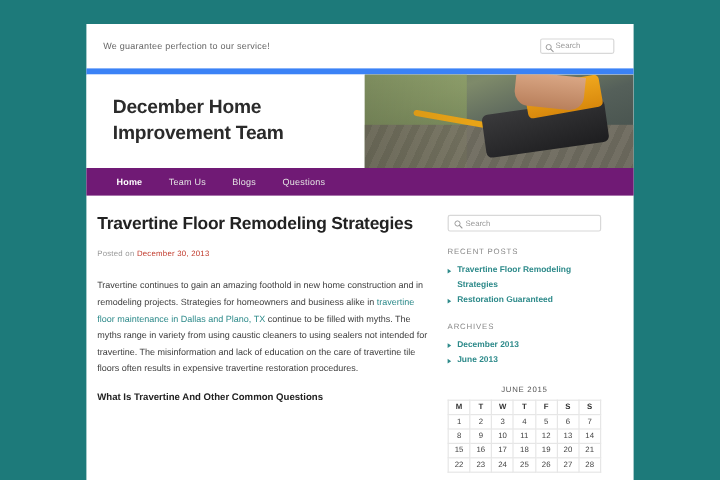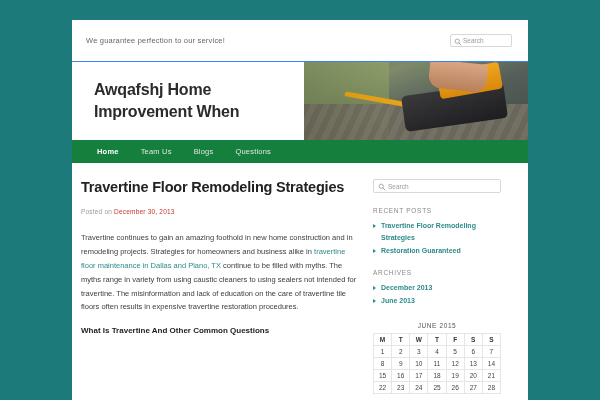--- a/index.html
+++ b/index.html
@@ -22,21 +22,21 @@
     background: #ffffff;
     min-height: 380px;
   }
   
   .topbar {
     height: 42px;
     display: flex;
     align-items: center;
     justify-content: space-between;
     padding: 0 16px 0 14px;
-    border-bottom: 1px solid #3b82f6;
+    border-bottom: 5px solid #3b82f6;
   }
   .tagline {
     font-size: 7.5px;
     color: #666;
     letter-spacing: .2px;
   }
   .topsearch {
     position: relative;
     width: 62px;
     height: 13px;
@@ -124,21 +124,21 @@
     background: linear-gradient(180deg,#d9a684,#b9805c);
     border-radius: 0 0 12px 12px;
     transform: rotate(6deg);
   }
   .banner-photo .shade {
     position: absolute; inset: 0;
     background: linear-gradient(90deg,rgba(0,0,0,.10),rgba(0,0,0,0) 40%);
   }
   
   .nav {
-    background: #15803d;
+    background: #701a75;
     height: 23px;
     display: flex;
     align-items: center;
     padding-left: 14px;
   }
   .nav a {
     color: #e4e4e4;
     font-size: 7.5px;
     text-decoration: none;
     padding: 0 11px;
@@ -272,21 +272,21 @@
             <circle cx="6.5" cy="6.5" r="4.3" fill="none" stroke="#9a9a9a" stroke-width="1.6"></circle>
             <line x1="9.8" y1="9.8" x2="14" y2="14" stroke="#9a9a9a" stroke-width="1.8" stroke-linecap="round"></line>
           </svg>
         </span>
         <span class="ph">Search</span>
       </div>
     </div>
 
     <div class="banner">
       <div class="banner-left">
-        <div class="site-title">Awqafshj Home Improvement When</div>
+        <div class="site-title">December Home Improvement Team</div>
       </div>
       <div class="banner-photo">
         <div class="grass"></div>
         <div class="roof"></div>
         <div class="hose"></div>
         <div class="tool-body"></div>
         <div class="tool-top"></div>
         <div class="hand"></div>
         <div class="shade"></div>
       </div>

